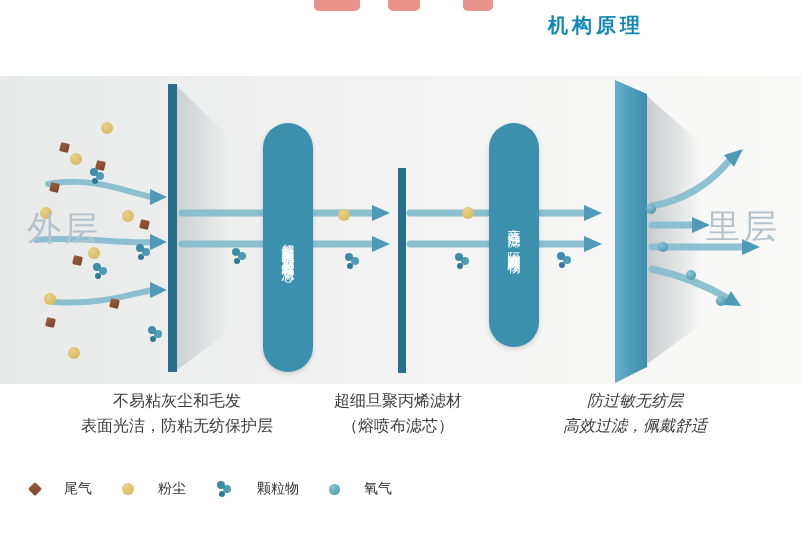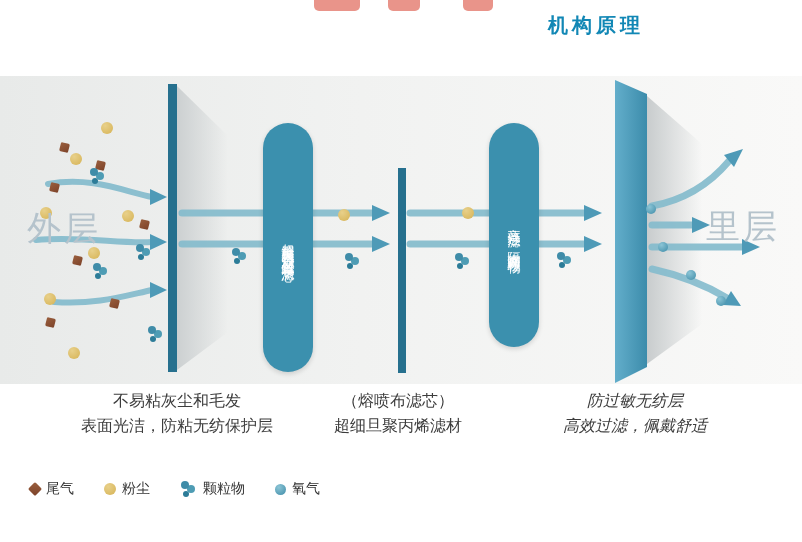--- a/index.html
+++ b/index.html
@@ -32,21 +32,21 @@
   #pill-1{left:263px;top:123px;height:249px;}
   #pill-2{left:489px;top:123px;height:224px;}
   .pill span{writing-mode:vertical-rl;color:#fff;font-size:13px;letter-spacing:2px;line-height:1;}
 
   .caption{position:absolute;text-align:center;color:var(--text);font-size:16px;line-height:25px;}
   #cap-1{left:52px;top:388px;width:250px;}
   #cap-2{left:313px;top:388px;width:170px;}
   #cap-3{left:515px;top:388px;width:240px;font-style:italic;}
 
   .legend{position:absolute;left:30px;top:480px;display:flex;align-items:center;gap:30px;}
-  .legend-item{display:flex;align-items:center;gap:6px;font-size:14px;color:#333;}
+  .legend-item{display:flex;align-items:center;gap:24px;font-size:14px;color:#333;}
   .li-exhaust{width:10px;height:10px;border-radius:1.5px;transform:rotate(45deg);
     background:linear-gradient(135deg,#9a5f3e,var(--exhaust));}
   .li-dust{width:12px;height:12px;border-radius:50%;
     background:radial-gradient(circle at 35% 30%,#e8d08a,var(--dust));}
   .li-part{position:relative;width:17px;height:18px;}
   .li-part::before{content:"";position:absolute;left:1px;top:1px;width:8px;height:8px;border-radius:50%;
     background:var(--oxygen);box-shadow:6px 4px 0 0 #4e9cb4,1px 9px 0 -1px #2c7c98;}
   .li-oxy{width:11px;height:11px;border-radius:50%;
     background:radial-gradient(circle at 35% 30%,#8cc5d6,var(--oxygen));}
 
@@ -164,22 +164,22 @@
   <div class="layer-label" id="label-outer">外层</div>
   <div class="layer-label" id="label-inner">里层</div>
 
   <div class="page-title">机构原理</div>
 
   <div class="caption" id="cap-1">
     <div>不易粘灰尘和毛发</div>
     <div>表面光洁，防粘无纺保护层</div>
   </div>
   <div class="caption" id="cap-2">
+    <div>超细旦聚丙烯滤材</div>
     <div>（熔喷布滤芯）</div>
-    <div>超细旦聚丙烯滤材</div>
   </div>
   <div class="caption" id="cap-3">
     <div>防过敏无纺层</div>
     <div>高效过滤，佩戴舒适</div>
   </div>
 
   <div class="legend">
     <div class="legend-item">
       <span class="li-exhaust"></span>
       <span>尾气</span>

